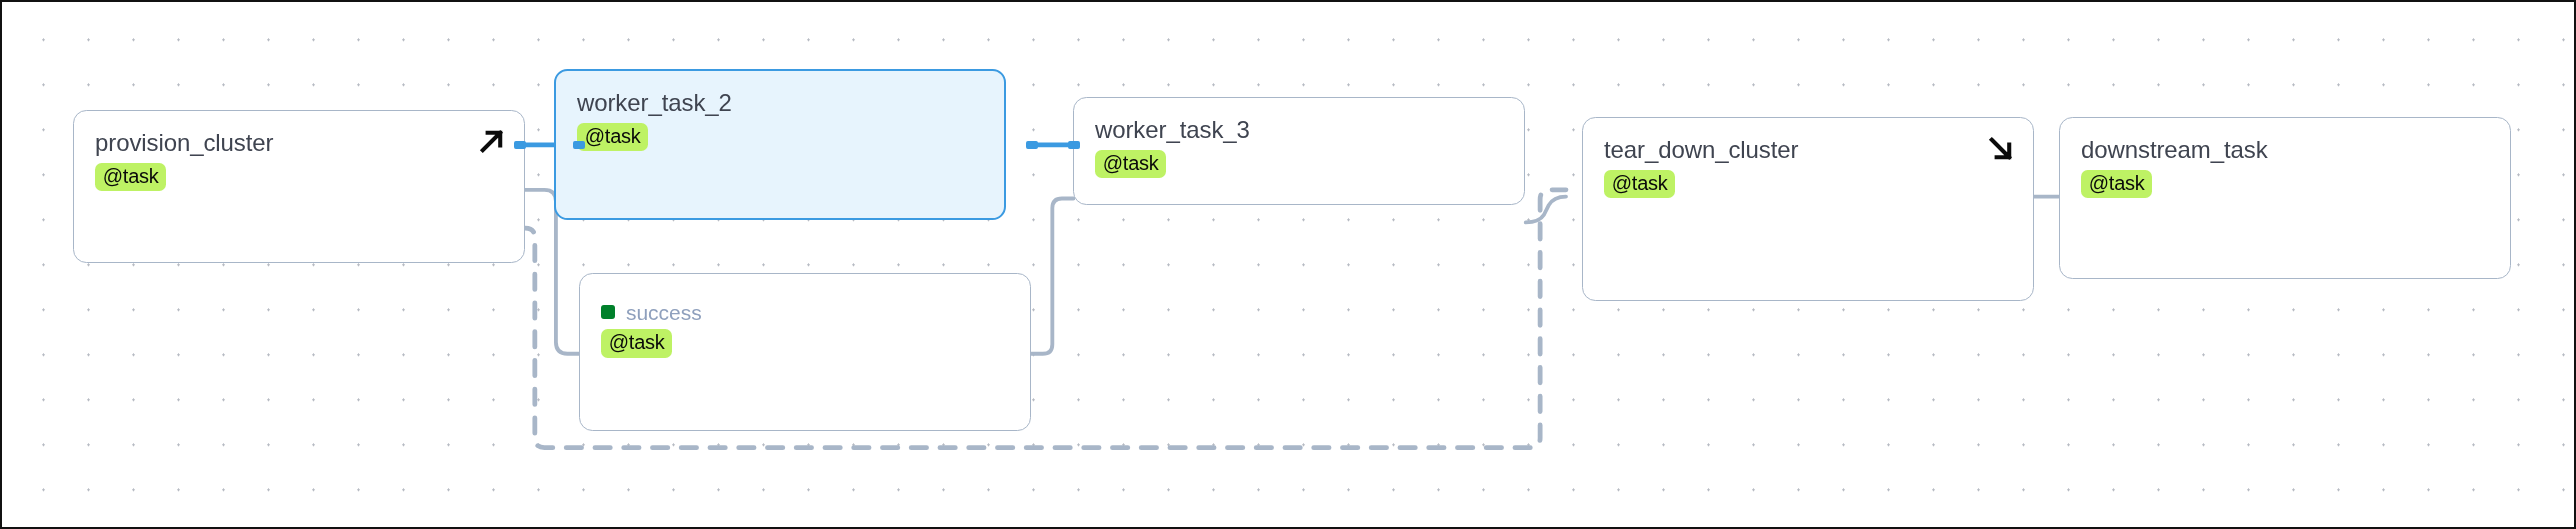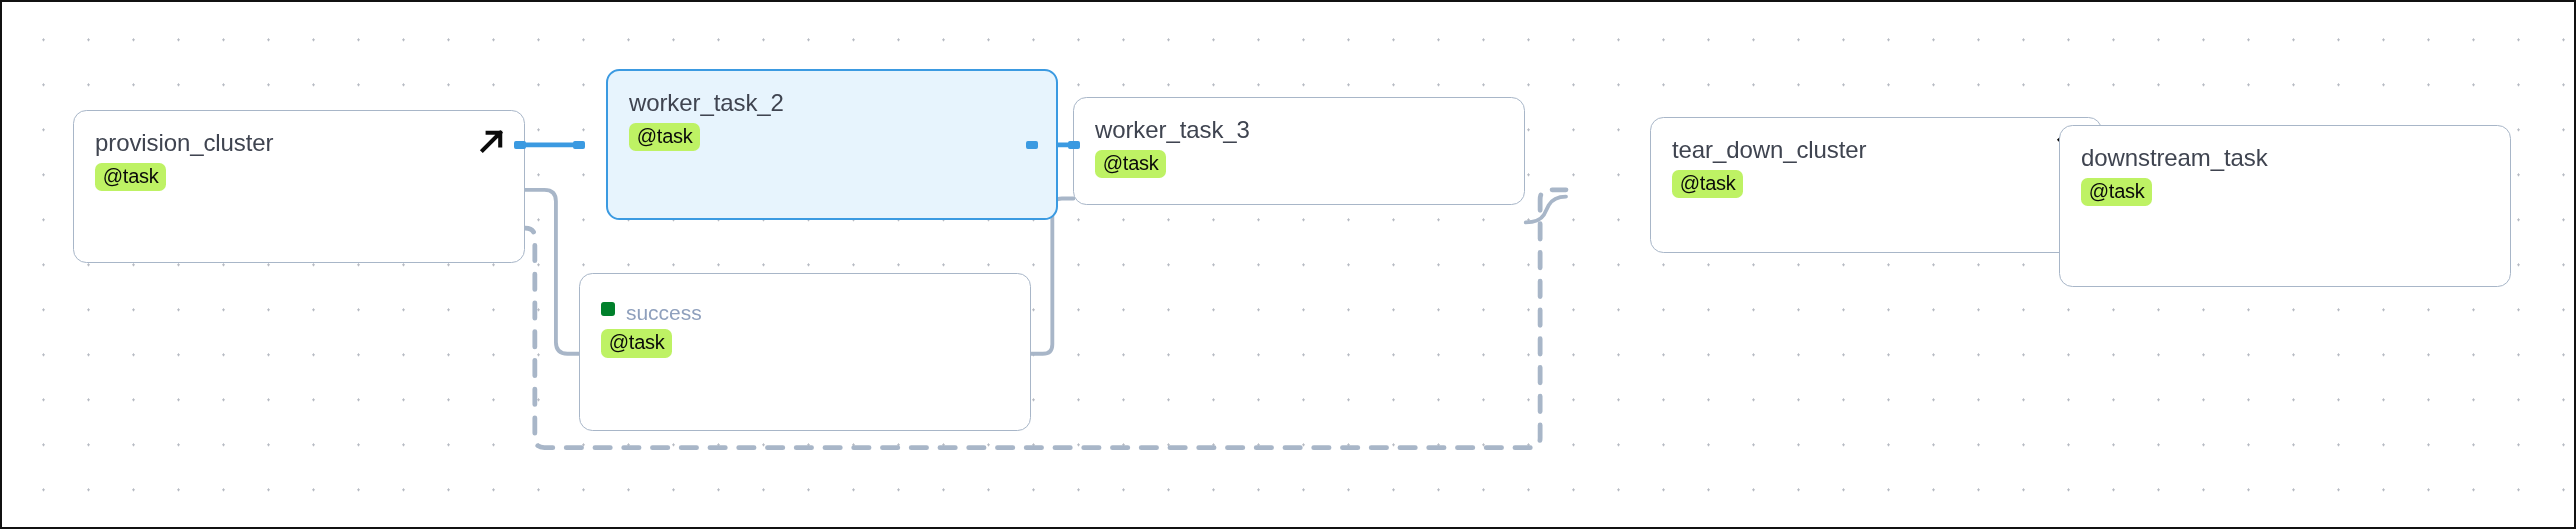--- a/index.html
+++ b/index.html
@@ -47,21 +47,21 @@
   }
   .node-title {
     font-size: 24px;
     color: #3f4450;
     line-height: 1.1;
     white-space: nowrap;
     letter-spacing: -0.1px;
   }
   .node-status {
     display: flex;
-    align-items: flex-start;
+    align-items: center;
     gap: 10.5px;
     margin-top: 8.6px;
   }
   .status-dot {
     width: 14.4px;
     height: 14.4px;
     border-radius: 2.9px;
     background: #00802b;
     flex: 0 0 auto;
   }
@@ -115,45 +115,45 @@
   <div id="node-layer">
       <div class="node" style="left: 71px; top: 108px; width: 452px; height: 153px;">
         <div class="node-title">provision_cluster</div>
         <div><span class="task-badge">@task</span></div>
         <span class="corner-arrow">
           <svg width="31" height="31" viewBox="0 0 32 32" aria-hidden="true">
             <path d="M7 25 L25 7 M12 7 L25 7 L25 20" fill="none" stroke="#0b0b0b" stroke-width="4.2" stroke-linecap="square" stroke-linejoin="miter"></path>
           </svg>
         </span>
       </div>
-      <div class="node selected" style="left: 604px; top: 67px; width: 452px; height: 151px;">
+      <div class="node selected" style="left: 552px; top: 67px; width: 452px; height: 151px;">
         <div class="node-title">worker_task_2</div>
         <div><span class="task-badge">@task</span></div>
       </div>
       <div class="node" style="left: 577px; top: 271px; width: 452px; height: 158px;">
         <div class="node-status">
           <span class="status-dot" style="background: rgb(0, 128, 43);"></span>
           <span class="status-label">success</span>
         </div>
         <div><span class="task-badge">@task</span></div>
       </div>
       <div class="node" style="left: 1071px; top: 95px; width: 452px; height: 108px;">
         <div class="node-title">worker_task_3</div>
         <div><span class="task-badge">@task</span></div>
       </div>
-      <div class="node" style="left: 1648px; top: 115px; width: 452px; height: 136px;">
+      <div class="node" style="left: 1580px; top: 115px; width: 452px; height: 184px;">
         <div class="node-title">tear_down_cluster</div>
         <div><span class="task-badge">@task</span></div>
         <span class="corner-arrow">
           <svg width="31" height="31" viewBox="0 0 32 32" aria-hidden="true">
             <path d="M7 7 L25 25 M25 12 L25 25 L12 25" fill="none" stroke="#0b0b0b" stroke-width="4.2" stroke-linecap="square" stroke-linejoin="miter"></path>
           </svg>
         </span>
       </div>
-      <div class="node" style="left: 2057px; top: 115px; width: 452px; height: 162px; margin-top: 8px;">
+      <div class="node" style="left: 2057px; top: 115px; width: 452px; height: 162px;">
         <div class="node-title">downstream_task</div>
         <div><span class="task-badge">@task</span></div>
       </div>
     </div>
 <div class="port blue" style="left: 512px; top: 139px;"></div>
     <div class="port blue" style="left: 571px; top: 139px;"></div>
     <div class="port blue" style="left: 1024px; top: 139px;"></div>
     <div class="port blue" style="left: 1066px; top: 139px;"></div>
   </div>
 

